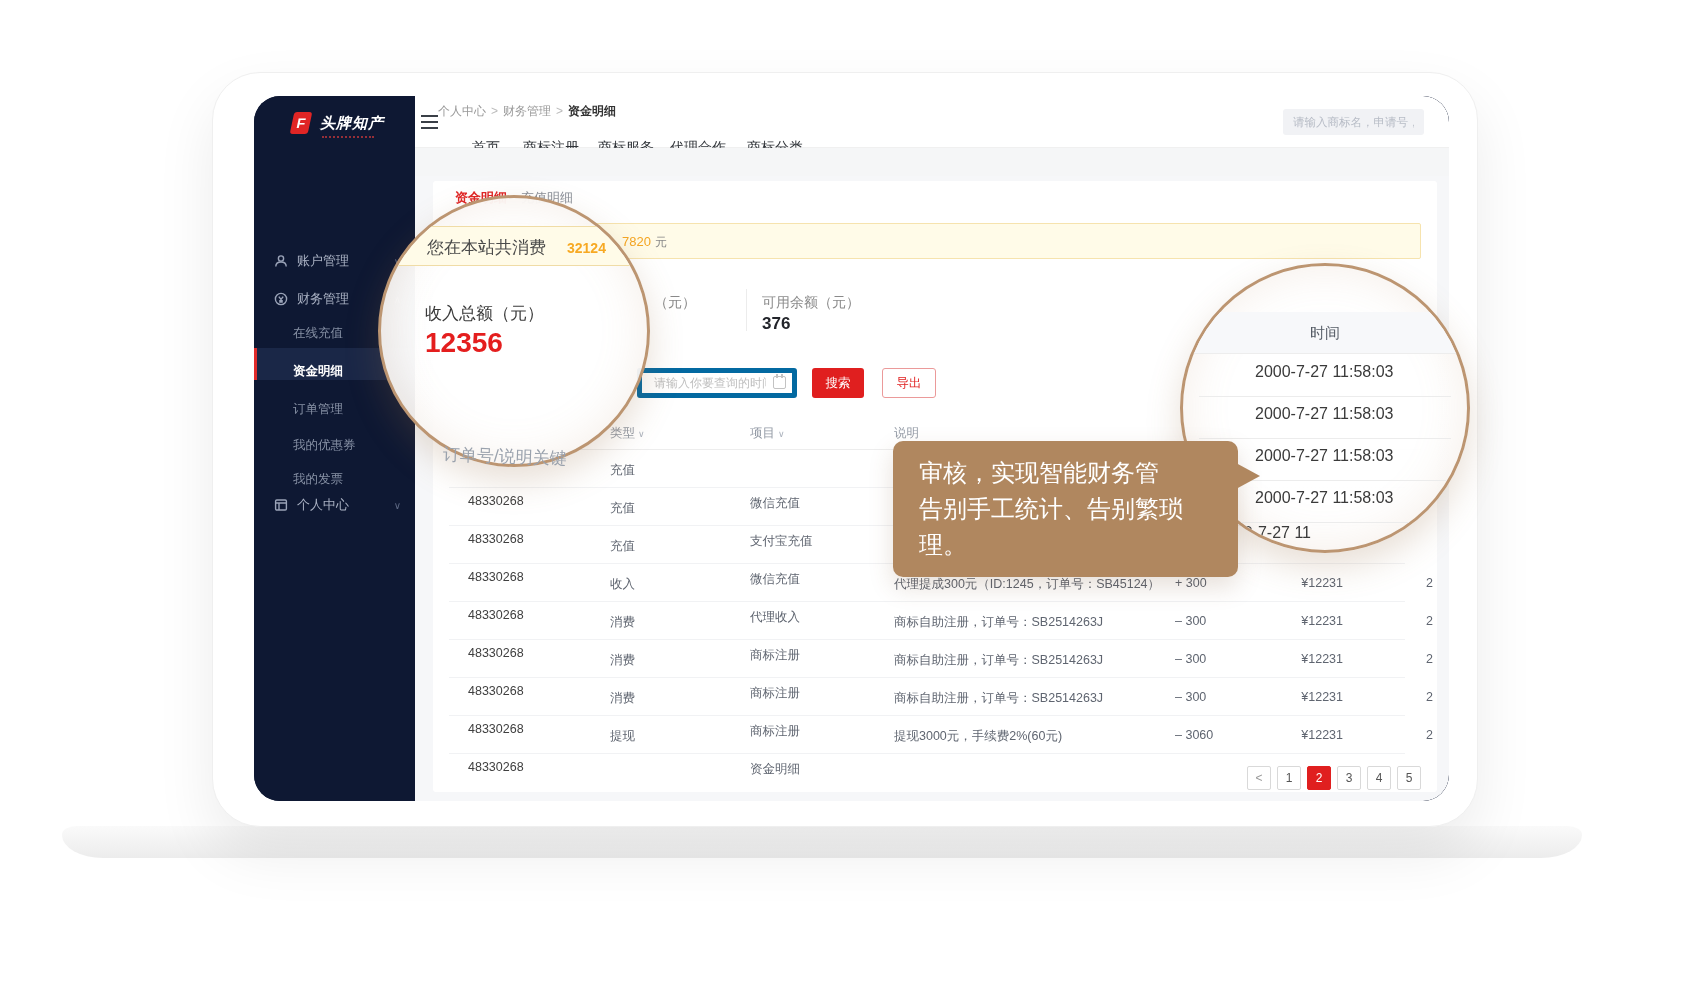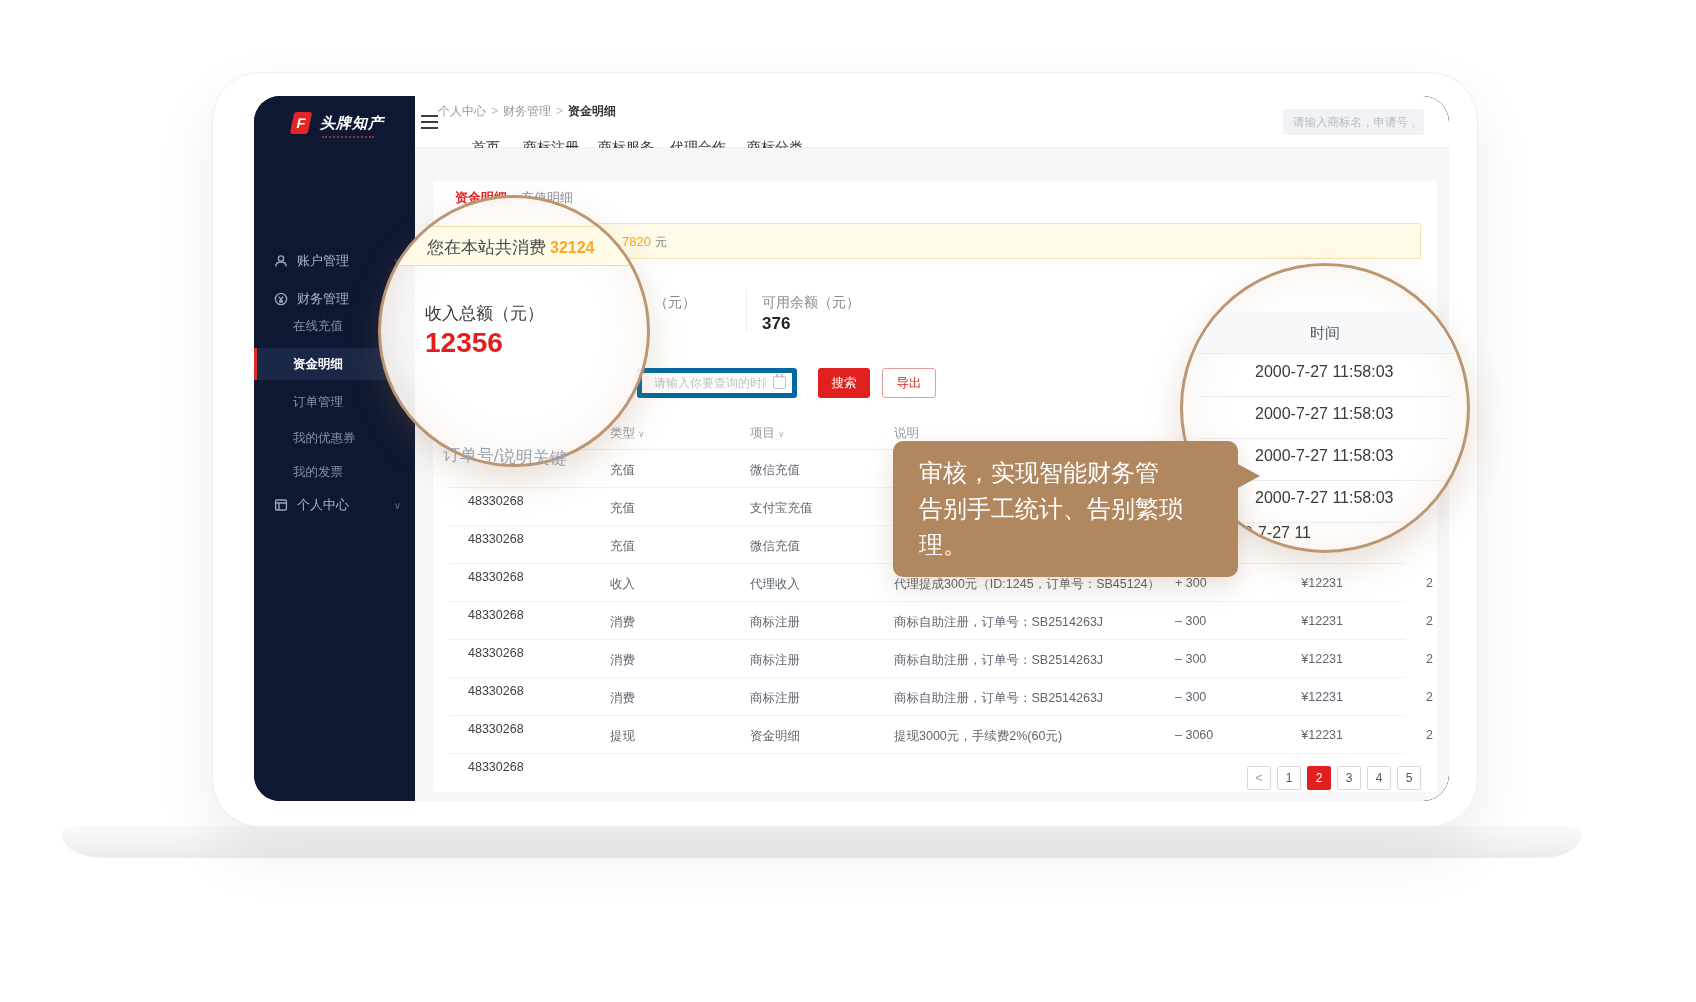--- a/index.html
+++ b/index.html
@@ -15,21 +15,21 @@
   
   .sidebar { left:0; top:0; width:161px; height:705px; background:#0e1833; }
   .logo-row { left:36px; top:12px; height:30px; display:flex; align-items:center; gap:6px; }
   .logo-mark { width:24px; height:22px; position:relative; }
   .logo-mark span { position:absolute; left:2px; top:0; width:18px; height:22px; background:#e02525; transform:skewX(-12deg); border-radius:3px; color:#fff; font-weight:bold; font-size:14px; line-height:22px; text-align:center; }
   .logo-text { color:#fff; font-size:15px; font-weight:bold; font-style:italic; letter-spacing:1px; }
   .logo-dots { left:68px; top:40px; width:52px; height:0; border-top:2px dotted rgba(224,60,60,.65); }
   .side-item { left:0; width:161px; height:34px; color:#a9b1c3; font-size:13px; display:flex; align-items:center; cursor:pointer; }
   .side-item .ic { width:14px; height:14px; margin-left:20px; margin-right:9px; display:inline-flex; }
   .side-item .chev { position:absolute; right:14px; font-size:10px; color:#5d6884; }
-  .side-sub { left:0; width:161px; height:32px; color:#8791a5; font-size:12.5px; display:flex; align-items:center; padding-left:39px; cursor:pointer; }
+  .side-sub { left:0; width:161px; height:32px; color:#8791a5; font-size:12.5px; display:flex; align-items:flex-end; padding-left:39px; cursor:pointer; }
   .side-sub.active { background:#1a2747; color:#ffffff; font-weight:bold; }
   .side-sub.active::before { content:""; position:absolute; left:0; top:0; width:3px; height:32px; background:#e02b2b; }
 
   
   .topbar { left:161px; top:0; width:1034px; height:52px; background:#fff; border-top-right-radius:26px; border-bottom:1px solid #f0f0f0; }
   .hamburger { left:167px; top:19px; width:17px; height:14px; display:flex; flex-direction:column; justify-content:space-between; cursor:pointer; }
   .hamburger i { display:block; height:2px; background:#3a3f47; }
   .nav-item { top:17px; height:18px; line-height:18px; font-size:14px; color:#2f3338; cursor:pointer;margin-top:25px; }
   .top-search { left:1029px; top:13px; width:141px; height:26px; background:#f1f2f5; border:none; border-radius:3px; font-size:11.5px; color:#8a909c; padding:0 10px; outline:none; }
   .top-search::placeholder { color:#b7bcc6; }
@@ -52,53 +52,53 @@
   .stat-frag { left:221px; top:113px; font-size:14px; color:#8a8a8a; }
   .stat-divider { left:313px; top:108px; width:1px; height:42px; background:#ececec; }
   .stat-label { left:329px; top:113px; font-size:14px; color:#8a8a8a; }
   .stat-value { left:329px; top:133px; font-size:17px; font-weight:bold; color:#23252b; }
 
   .time-input { left:204px; top:187px; width:160px; height:30px; border:5px solid #0369a1; border-radius:3px; background:#fff; font-size:12px; color:#666; padding:0 26px 0 12px; outline:none; }
   .time-input::placeholder { color:#bfbfbf; }
   .cal-icon { left:340px; top:195px; width:13px; height:13px; border:1px solid #c3c3c3; border-radius:2px; }
   .cal-icon::before { content:""; position:absolute; left:2px; top:-3px; width:2px; height:4px; background:#c3c3c3; }
   .cal-icon::after { content:""; position:absolute; right:2px; top:-3px; width:2px; height:4px; background:#c3c3c3; }
-  .btn-search { left:379px; top:187px; width:52px; height:30px; background:#e01f1f; color:#fff; border:none; border-radius:3px; font-size:12.5px; cursor:pointer;margin-left:6px; }
+  .btn-search { left:379px; top:187px; width:52px; height:30px; background:#e01f1f; color:#fff; border:none; border-radius:3px; font-size:12.5px; cursor:pointer; }
   .btn-export { left:449px; top:187px; width:54px; height:30px; background:#fff; color:#e01f1f; border:1px solid #eb9a9a; border-radius:3px; font-size:12.5px; cursor:pointer; }
 
   
   .th { top:244px; font-size:12.5px; color:#939aa5; cursor:pointer; }
   .th .caret { font-size:9px; color:#aab1bc; margin-left:3px; }
   .thead-line { left:16px; top:268px; width:972px; height:1px; background:#ededed; }
   .trow { left:16px; width:988px; height:38px; }
   .trow .sep { position:absolute; left:0; bottom:0; width:956px; height:1px; background:#f1f2f4; }
   .cell { position:absolute; top:12px; font-size:12.5px; color:#5f6570; white-space:nowrap; }
   .c-order { left:19px; color:#404040;margin-top:32px; }
   .c-type { left:161px; }
-  .c-proj { left:301px; }
+  .c-proj { left:301px;margin-top:33px; }
   .c-desc { left:445px; }
   .c-amt { left:726px; width:64px; }
   .c-bal { left:814px; width:80px; text-align:right; }
   .c-time { left:977px; }
 
   
   .pager-box { top:585px; width:24px; height:24px; border:1px solid #d9d9d9; border-radius:2px; background:#fff; font-size:12px; color:#555; text-align:center; line-height:22px; cursor:pointer; }
   .pager-box.prev { color:#999; }
   .pager-box.on { background:#e01f1f; border-color:#e01f1f; color:#fff; }
 
   
   .lens { border:3px solid #bc9571; border-radius:50%; z-index:5;
           background:radial-gradient(circle at 50% 42%, rgba(255,255,255,.97) 52%, rgba(255,255,255,.93) 78%, rgba(243,236,228,.88) 100%);
           box-shadow:0 14px 34px rgba(150,110,70,.22), inset 0 0 46px rgba(190,150,110,.16); }
   .lens-clip { position:absolute; inset:0; border-radius:50%; overflow:hidden; }
   .lens-left { left:378px; top:195px; width:272px; height:272px; }
   .lens-right { left:1180px; top:263px; width:290px; height:290px; }
   .lens-band { position:absolute; left:-10px; right:-10px; top:28px; height:40px; background:#fffbe8; border-top:1px solid #f0dca6; border-bottom:1px solid #f0dca6; }
   .lens-banner-text { position:absolute; left:46px; top:38px; font-size:17px; color:#4a4a4a; white-space:nowrap; }
-  .lens-banner-text .big { font-size:16px; font-weight:bold; color:#f7a923; margin-left:4px; }
+  .lens-banner-text .big { font-size:14px; font-weight:bold; color:#f7a923; margin-left:21px; }
   .lens-stat-label { position:absolute; left:44px; top:104px; font-size:17px; color:#3a3a3a; }
   .lens-stat-value { position:absolute; left:44px; top:129px; font-size:28px; font-weight:bold; color:#e41e1e; }
   .lens-colhead { position:absolute; left:62px; top:247px; font-size:17px; color:#9aa2ad; white-space:nowrap; transform:rotate(2deg); }
   .lens-timehead-band { position:absolute; left:-10px; right:-10px; top:46px; height:42px; background:#f7f8fa; border-bottom:1px solid #ededed; }
   .lens-timehead { position:absolute; left:0; right:0; top:58px; text-align:center; font-size:15px; color:#565c66; }
   .lens-date { position:absolute; left:72px; font-size:16px; color:#3a3a3a; white-space:nowrap; }
   .lens-dsep { position:absolute; left:16px; right:16px; height:1px; background:#ececec; }
   .lens-partial { position:absolute; left:34px; top:258px; font-size:16px; color:#3a3a3a; white-space:nowrap; }
 
   

